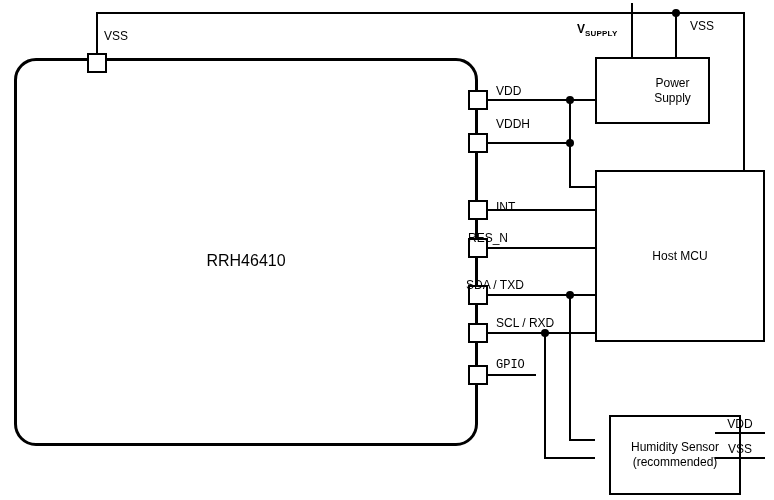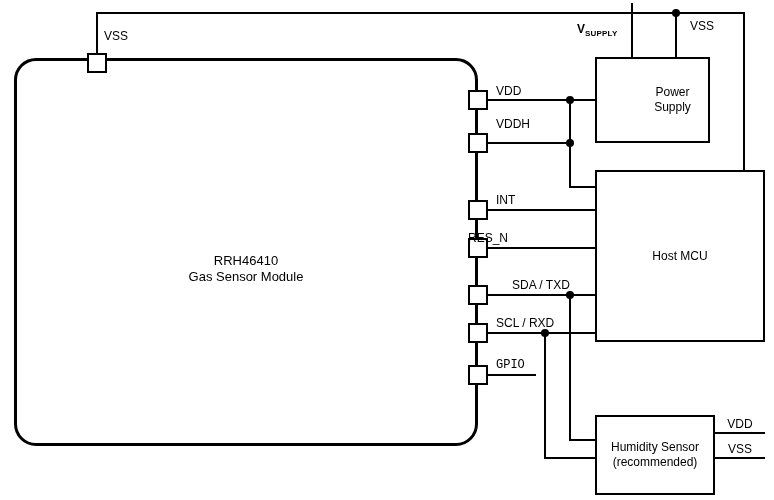--- a/index.html
+++ b/index.html
@@ -38,21 +38,21 @@
     background: #ffffff;
     border: 3px solid #000000;
     border-radius: 22px;
     box-sizing: border-box;
   }
   .module-title {
     position: absolute;
     left: 0;
     width: 100%;
     text-align: center;
-    font-size: 13px;
+    font-size: 16px;
     line-height: 16px;
   }
   .pin {
     position: absolute;
     width: 20px;
     height: 20px;
     border: 2px solid #000000;
     background: #ffffff;
     box-sizing: border-box;
   }
@@ -95,21 +95,20 @@
   <div class="wire" style="left:743px; top:12px; width:2px; height:158px;"></div>
   <div class="dot" style="left:672px; top:9px;"></div>
 
   <div class="lbl" style="left:577px; top:22px;font-weight:bold;">
     <span>V</span><span class="sub">SUPPLY</span>
   </div>
   <div class="lbl" style="left:690px; top:19px;">VSS</div>
 
   <div class="module" style="left:14px; top:58px; width:464px; height:388px;"></div>
   <div class="module-title" style="left:14px; top:253px; width:464px;">RRH46410</div>
-  <div class="module-title" style="left:14px; top:269px; width:464px;">Gas Sensor Module</div>
 
   <div class="pin" style="left:87px; top:53px;"></div>
   <div class="lbl" style="left:104px; top:29px;">VSS</div>
 
   <div class="wire" style="left:488px; top:99px; width:107px; height:2px;"></div>
   <div class="wire" style="left:488px; top:142px; width:82px; height:2px;"></div>
   <div class="wire" style="left:488px; top:209px; width:107px; height:2px;"></div>
   <div class="wire" style="left:488px; top:247px; width:107px; height:2px;"></div>
   <div class="wire" style="left:488px; top:294px; width:107px; height:2px;"></div>
   <div class="wire" style="left:488px; top:332px; width:107px; height:2px;"></div>
@@ -130,36 +129,36 @@
   <div class="pin" style="left:468px; top:90px;"></div>
   <div class="pin" style="left:468px; top:133px;"></div>
   <div class="pin" style="left:468px; top:200px;"></div>
   <div class="pin" style="left:468px; top:238px;"></div>
   <div class="pin" style="left:468px; top:285px;"></div>
   <div class="pin" style="left:468px; top:323px;"></div>
   <div class="pin" style="left:468px; top:365px;"></div>
 
   <div class="lbl" style="left:496px; top:84px;">VDD</div>
   <div class="lbl" style="left:496px; top:117px;">VDDH</div>
-  <div class="lbl" style="left:496px; top:193px;">INT</div>
+  <div class="lbl" style="left:496px; top:200px;">INT</div>
   <div class="lbl" style="left:468px; top:231px;">RES_N</div>
-  <div class="lbl" style="left:512px; top:278px;">SDA / TXD</div>
+  <div class="lbl" style="left:466px; top:278px;">SDA / TXD</div>
   <div class="lbl" style="left:496px; top:316px;">SCL / RXD</div>
   <div class="lbl" style="left:496px; top:358px;font-family:Liberation Mono, monospace;">GPIO</div>
 
-  <div class="box" style="left:595px; top:57px; width:115px; height:86px;padding-left:40px;">
+  <div class="box" style="left:595px; top:57px; width:115px; height:67px;padding-left:40px;">
     <div>Power</div>
     <div>Supply</div>
   </div>
 
   <div class="box" style="left:595px; top:170px; width:170px; height:172px;">
     <div>Host MCU</div>
   </div>
 
-  <div class="box" style="left:595px; top:415px; width:120px; height:80px;">
+  <div class="box" style="left:609px; top:415px; width:132px; height:80px;">
     <div>Humidity Sensor</div>
     <div>(recommended)</div>
   </div>
 
   <div class="wire" style="left:715px; top:432px; width:50px; height:2px;"></div>
   <div class="wire" style="left:715px; top:457px; width:50px; height:2px;"></div>
   <div class="stub-lbl" style="left:715px; top:417px;">VDD</div>
   <div class="stub-lbl" style="left:715px; top:442px;">VSS</div>
 
 </div>

